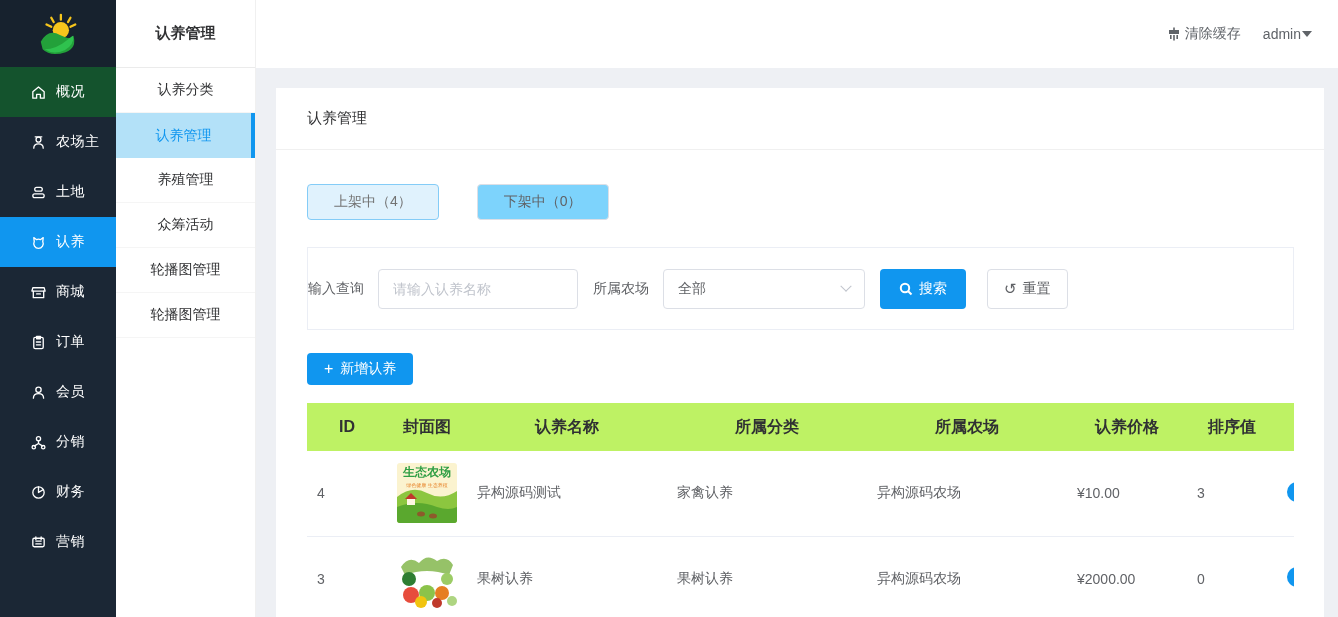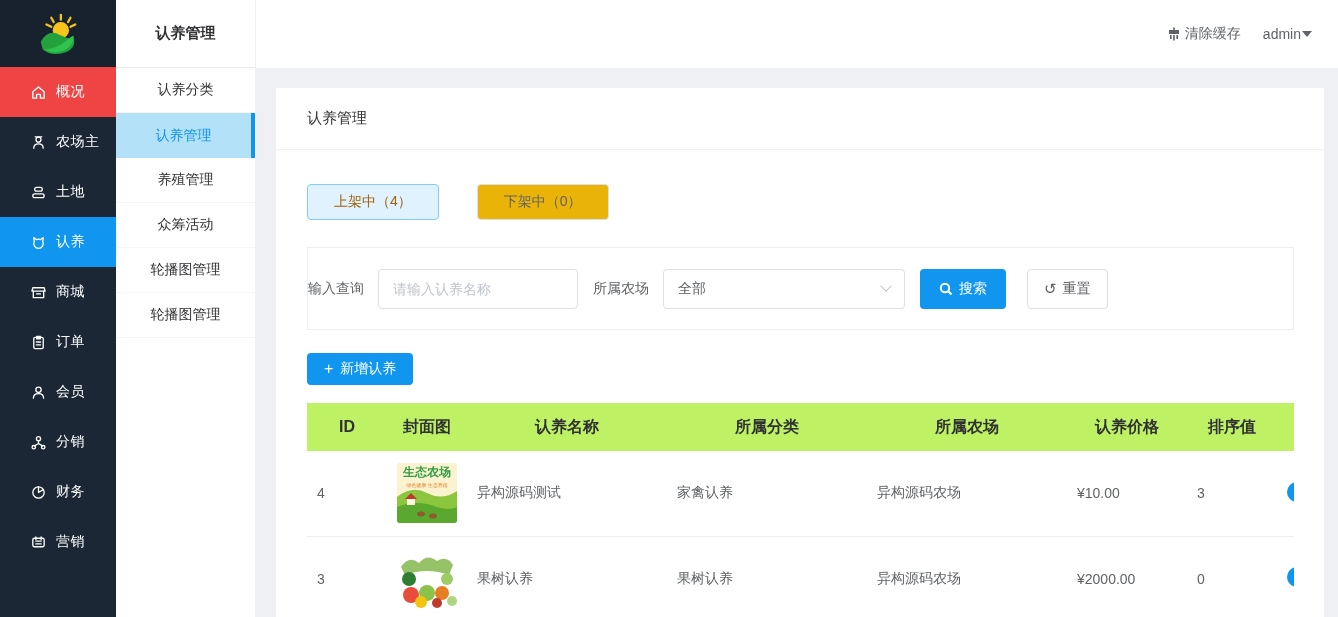--- a/index.html
+++ b/index.html
@@ -7,21 +7,21 @@
     font-family:"Liberation Sans","DejaVu Sans",sans-serif; font-size:14px; color:#303133; background:#eef0f4; }
   .app { position:relative; width:1338px; height:617px; }
 
   
   .sidebar { position:absolute; left:0; top:0; width:116px; height:617px; background:#1b2735; z-index:5; }
   .logo { height:67px; display:flex; align-items:center; justify-content:center; background:#17222e; }
   .nav-item { height:50px; display:flex; align-items:center; padding-left:29px; color:#fff; cursor:pointer; }
   .nav-item .nv-icon { width:18px; height:18px; margin-right:9px; display:flex; align-items:center; justify-content:center; }
   .nav-item .nv-icon svg { width:17px; height:17px; stroke:#fff; fill:none; stroke-width:1.4; stroke-linecap:round; stroke-linejoin:round; }
   .nav-item span.lbl { font-size:14px; letter-spacing:.5px; }
-  .nav-item.subtle { background:#ef4444; }
+  .nav-item.subtle { background:#14532d; }
   .nav-item.active { background:#1096ef; }
 
   
   .submenu { position:absolute; left:116px; top:0; width:140px; height:617px; background:#fff; z-index:4; border-right:1px solid #f0f0f0; }
   .submenu-title { height:68px; display:flex; align-items:center; justify-content:center; font-weight:bold; font-size:15px; color:#303133; border-bottom:1px solid #ebebeb; }
   .sub-item { height:45px; display:flex; align-items:center; justify-content:center; color:#303133; cursor:pointer; border-bottom:1px solid #f5f5f5; }
   .sub-item.active { background:#b3e1f8; color:#1096ef; border-right:4px solid #1096ef; border-bottom:none; }
 
   
   .topbar { position:absolute; left:256px; top:0; right:0; height:68px; background:#fff; display:flex; align-items:center; justify-content:flex-end; padding-right:26px; z-index:3; }
@@ -31,29 +31,29 @@
   .caret-down { width:0; height:0; border-left:5px solid transparent; border-right:5px solid transparent; border-top:6px solid #5f6368; }
 
   
   .main { position:absolute; left:256px; top:68px; right:0; bottom:0; background:#eef0f4; overflow:hidden; }
   .panel { margin:20px 14px 0 20px; background:#fff; min-height:560px; }
   .panel-header { padding:21px 31px; border-bottom:1px solid #f0f0f0; }
   .panel-title { font-size:15px; color:#303133; }
   .panel-body { padding:34px 30px 0 31px; }
 
   .tabs { display:flex; gap:38px; margin-bottom:27px; }
-  .tab { height:36px; padding:0 26px; display:flex; align-items:center; border-radius:4px; border:1px solid #dcdfe6; background:#eab308; color:#606266; cursor:pointer; font-size:14px; }
-  .tab.active { background:#e0f2fd; border-color:#84ccf7; color:#a16207; }
+  .tab { height:36px; padding:0 26px; display:flex; align-items:center; border-radius:4px; border:1px solid #dcdfe6; background:#7dd3fc; color:#606266; cursor:pointer; font-size:14px; }
+  .tab.active { background:#e0f2fd; border-color:#84ccf7; color:#737373; }
 
   .search-box { border:1px solid #ebeef5; height:83px; display:flex; align-items:center; margin-bottom:23px; }
   .f-label { color:#606266; margin-right:14px; }
   .f-input { width:200px; height:40px; border:1px solid #dcdfe6; border-radius:4px; padding:0 14px; font-size:14px; color:#606266; outline:none; }
   .f-input::placeholder { color:#c0c4cc; }
   .farm-label { margin-left:15px; }
-  .f-select { position:relative; width:242px; height:40px; border:1px solid #dcdfe6; border-radius:4px; display:flex; align-items:center; padding:0 14px; color:#606266; cursor:pointer; margin-right:15px; }
+  .f-select { position:relative; width:202px; height:40px; border:1px solid #dcdfe6; border-radius:4px; display:flex; align-items:center; padding:0 14px; color:#606266; cursor:pointer; margin-right:15px; }
   .chev { width:8px; height:8px; border-right:1.5px solid #c0c4cc; border-bottom:1.5px solid #c0c4cc; transform:rotate(45deg) translate(-2px,-2px); position:absolute; right:14px; top:15px; }
   .btn { height:40px; border-radius:4px; display:flex; align-items:center; justify-content:center; gap:6px; cursor:pointer; font-size:14px; border:1px solid transparent; }
   .btn-primary { background:#1096ef; color:#fff; padding:0 18px; }
   .btn-plain { background:#fff; border-color:#dcdfe6; color:#606266; padding:0 16px; margin-left:21px; }
   .btn svg.mag { width:14px; height:14px; stroke:#fff; fill:none; stroke-width:2; }
   .reset-glyph { font-size:15px; color:#606266; }
 
   .add-btn { height:32px; padding:0 17px; background:#1096ef; color:#fff; border:none; border-radius:4px; display:inline-flex; align-items:center; gap:7px; font-size:14px; cursor:pointer; margin-bottom:18px; }
   .plus { font-size:16px; line-height:1; }
 

